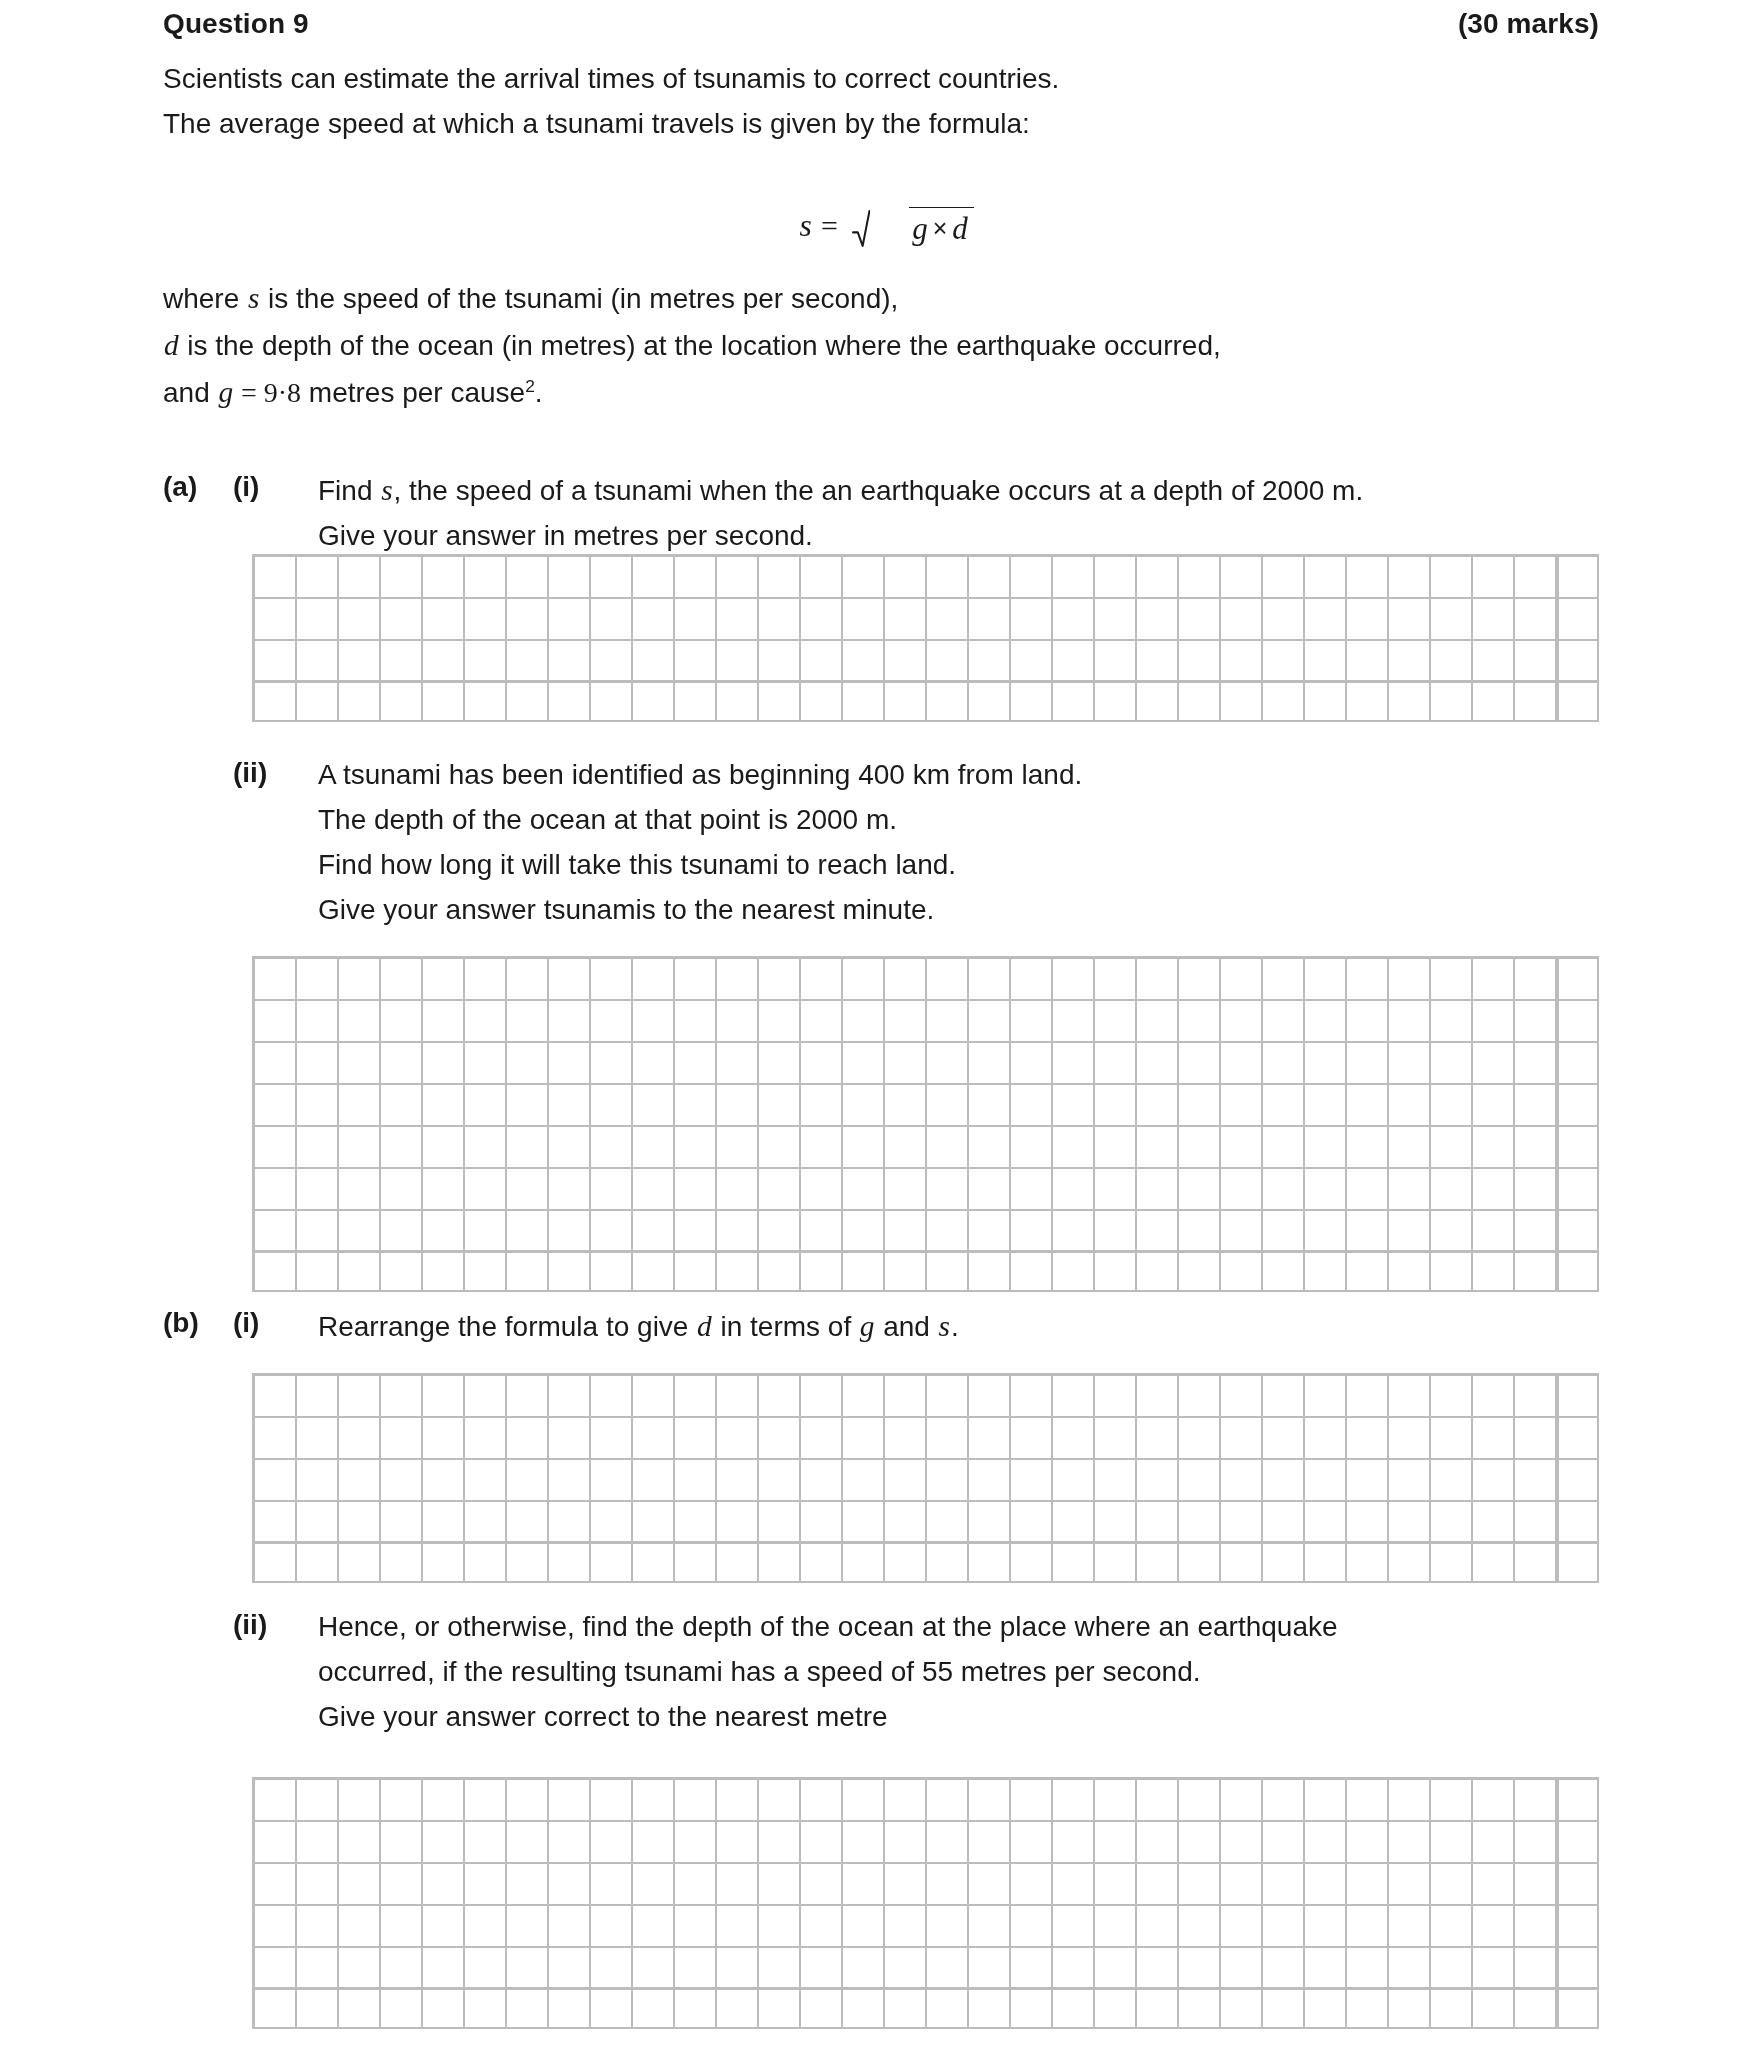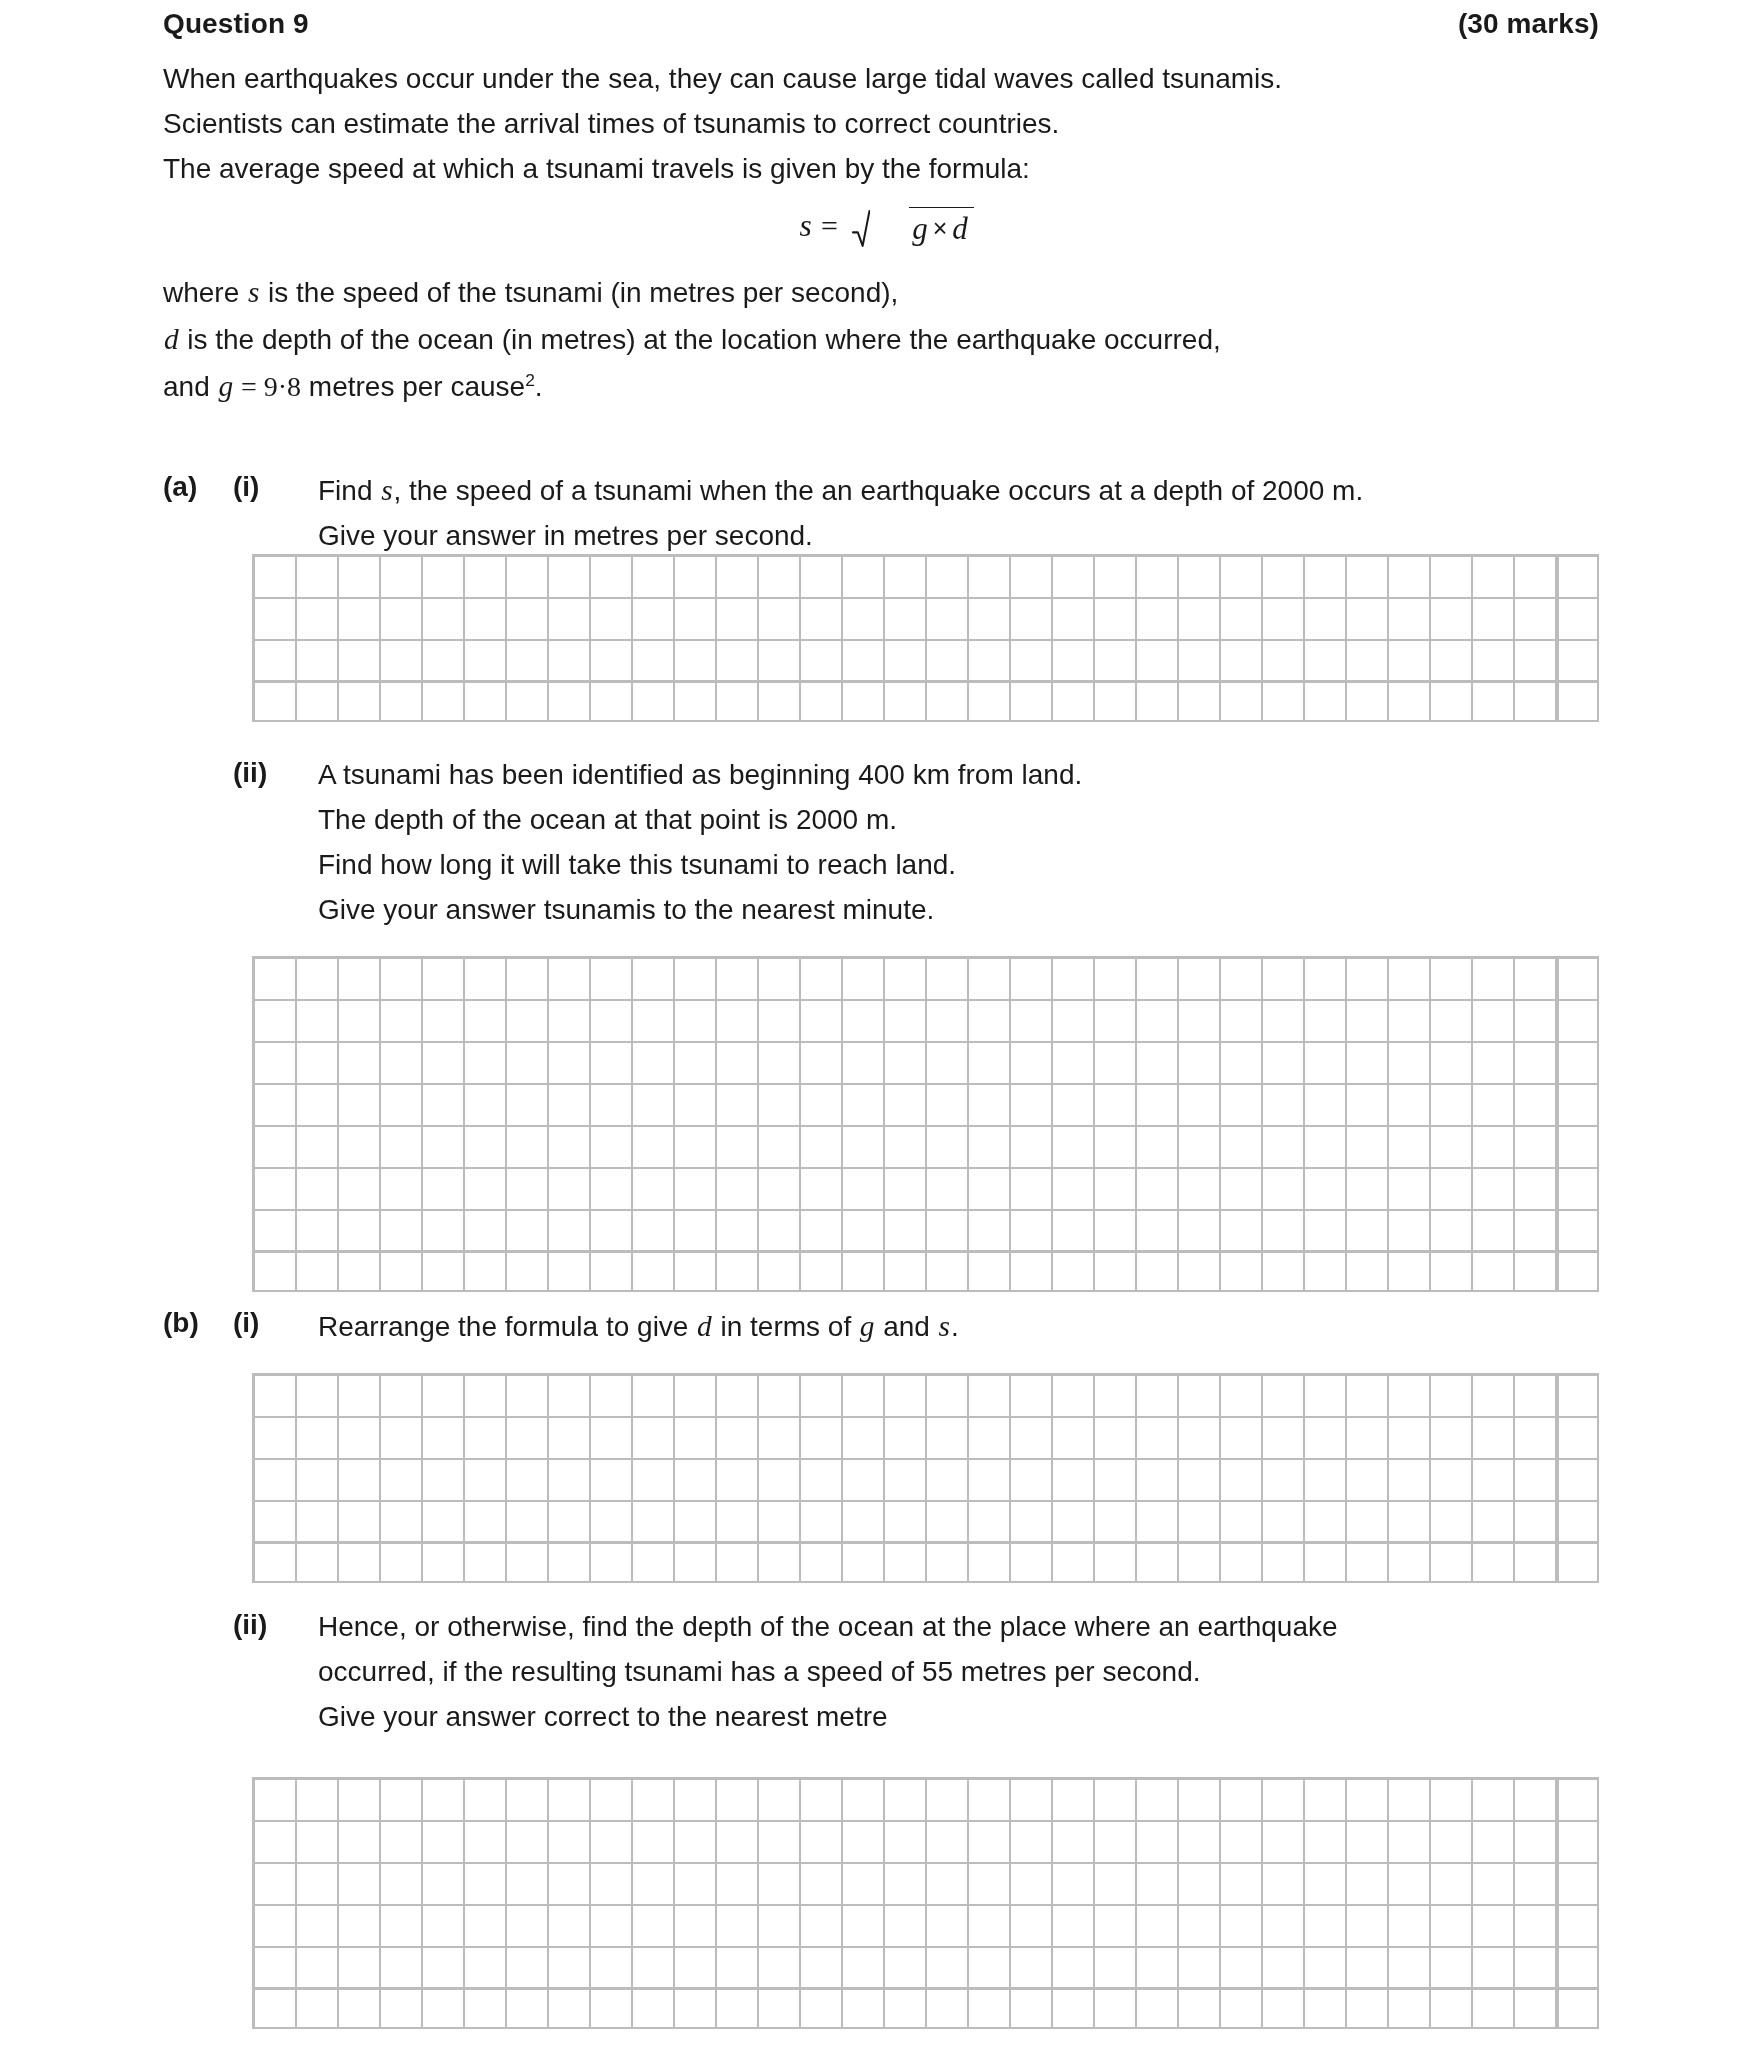--- a/index.html
+++ b/index.html
@@ -57,21 +57,21 @@
     left: 163px;
     top: 207px;
     width: 1446px;
     text-align: center;
     font-size: 30px;
   }
 
   .wheres {
     position: absolute;
     left: 163px;
-    top: 273px;
+    top: 279px;
     width: 1446px;
   }
 
   
   .mv {
     font-family: "Liberation Serif", "DejaVu Serif", serif;
     font-style: italic;
     font-size: 1.05em;
     padding: 0 0.03em;
   }
@@ -190,21 +190,20 @@
 <body>
 
 <div class="page">
 
   <div class="q-header">
     <div class="q-title">Question 9</div>
     <div class="q-marks">(30 marks)</div>
   </div>
 
   <div class="stem">
-    <p>When earthquakes occur under the sea, they can cause large tidal waves called tsunamis.</p>
     <p>Scientists can estimate the arrival times of tsunamis to correct countries.</p>
     <p>The average speed at which a tsunami travels is given by the formula:</p>
   </div>
 
   <div class="formula-line">
     <span class="mv">s</span>
     <span class="mnum">=</span>
     <span class="sqrt">
       <span class="radical">
         <svg width="18.4" height="39" viewBox="0 0 19 40" aria-hidden="true">

